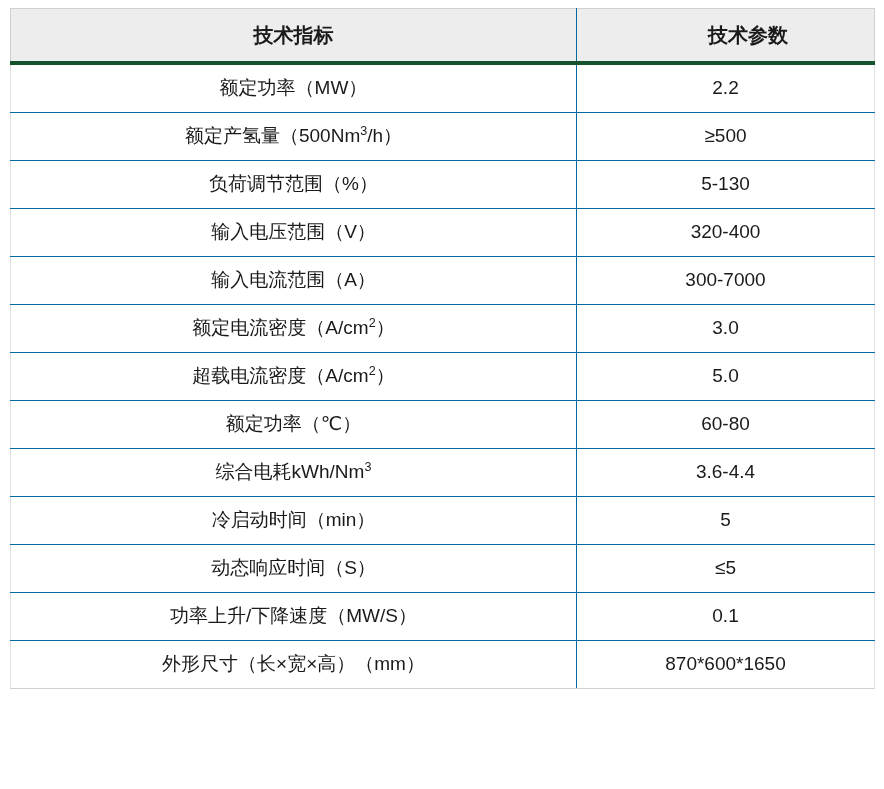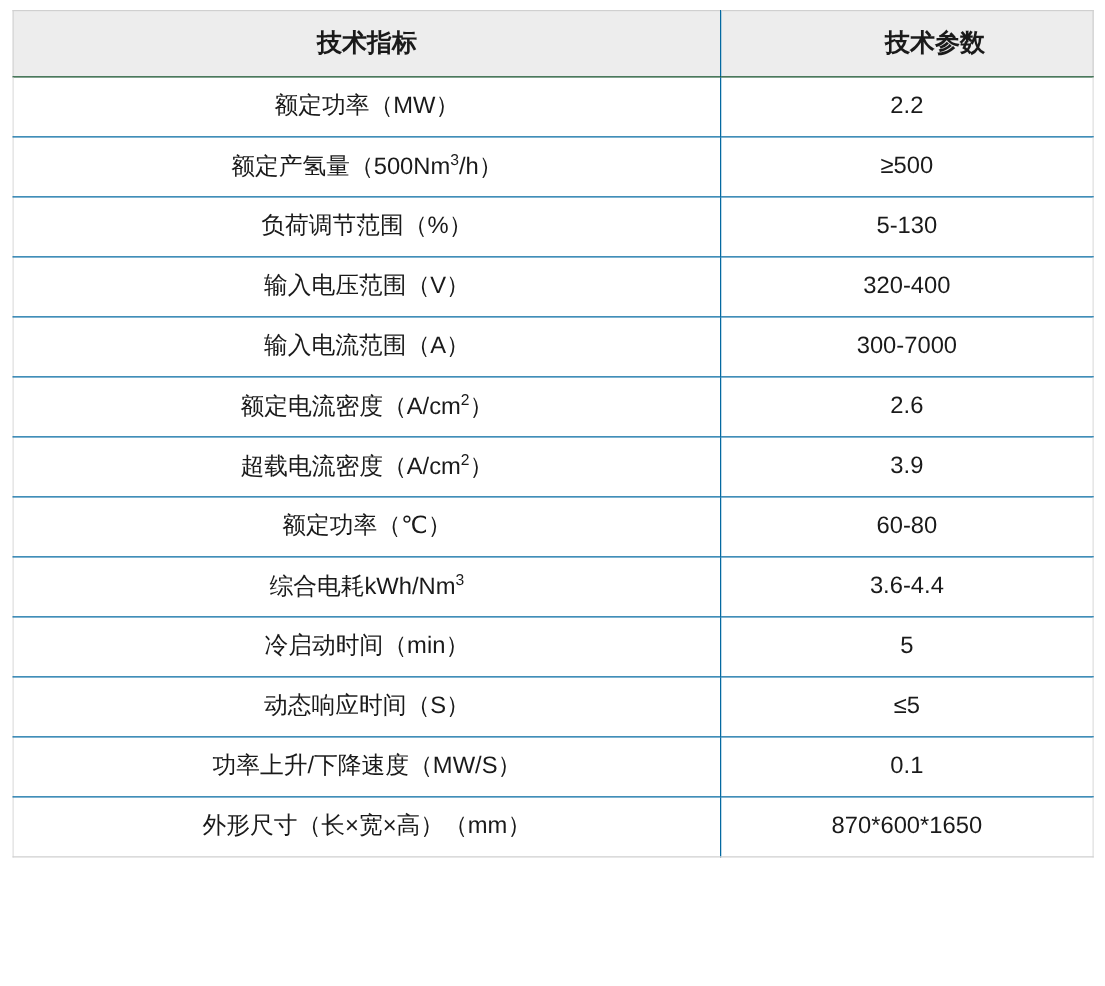--- a/index.html
+++ b/index.html
@@ -37,21 +37,21 @@
     padding: 0;
     height: 47px;
     font-weight: normal;
   }
   table.spec-table thead th {
     background: #ededed;
     font-weight: bold;
     font-size: 20px;
     height: 52px;
     border-top: 1px solid #d0d0d0;
-    border-bottom: 1px solid #14532d;
+    border-bottom: 4px solid #14532d;
   }
   table.spec-table thead th.head-indicator {
     border-left: 1px solid #d0d0d0;
   }
   table.spec-table thead th.head-param {
     border-right: 1px solid #d0d0d0;
     padding-left: 45px;
   }
   table.spec-table tbody td.cell-indicator {
     border-left: 1px solid #e0e0e0;
@@ -107,25 +107,25 @@
         <tr>
           <td class="cell-indicator">输入电压范围（V）</td>
           <td class="cell-param">320-400</td>
         </tr>
         <tr>
           <td class="cell-indicator">输入电流范围（A）</td>
           <td class="cell-param">300-7000</td>
         </tr>
         <tr>
           <td class="cell-indicator">额定电流密度（A/cm<sup class="unit-sup">2</sup>）</td>
-          <td class="cell-param">2.6</td>
+          <td class="cell-param">3.0</td>
         </tr>
         <tr>
           <td class="cell-indicator">超载电流密度（A/cm<sup class="unit-sup">2</sup>）</td>
-          <td class="cell-param">3.9</td>
+          <td class="cell-param">5.0</td>
         </tr>
         <tr>
           <td class="cell-indicator">额定功率（℃）</td>
           <td class="cell-param">60-80</td>
         </tr>
         <tr>
           <td class="cell-indicator">综合电耗kWh/Nm<sup class="unit-sup">3</sup></td>
           <td class="cell-param">3.6-4.4</td>
         </tr>
         <tr>

